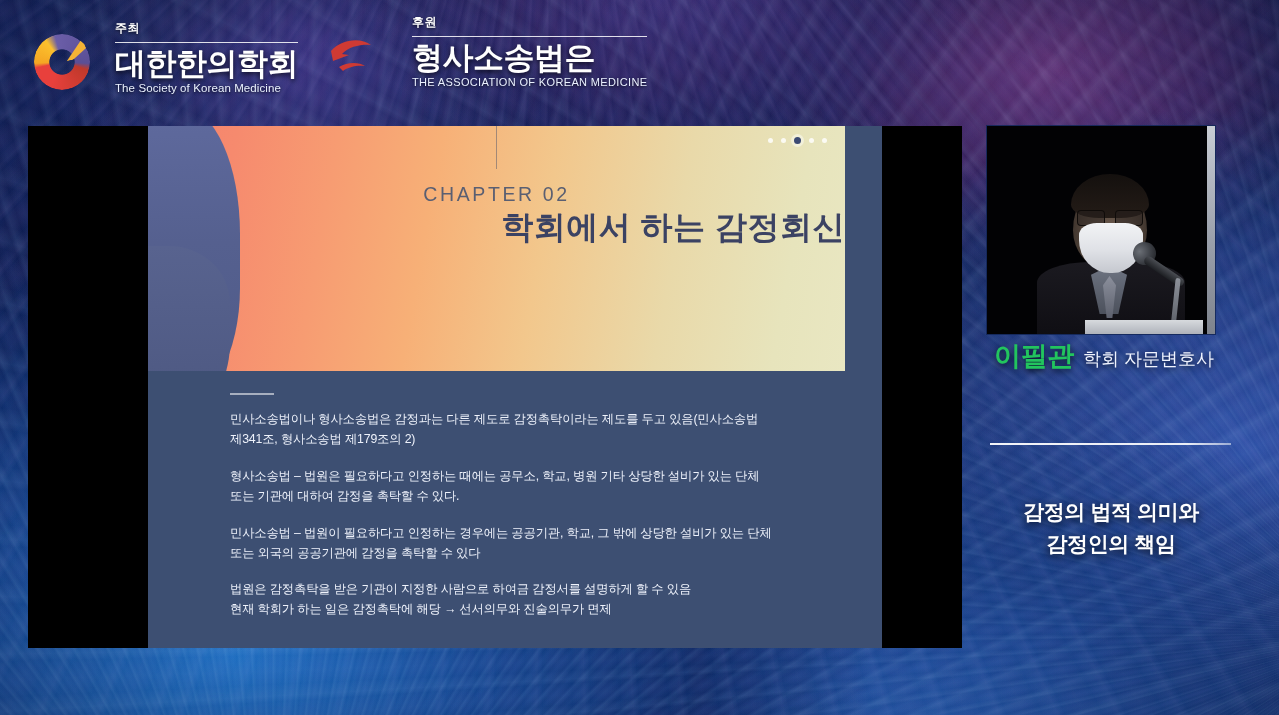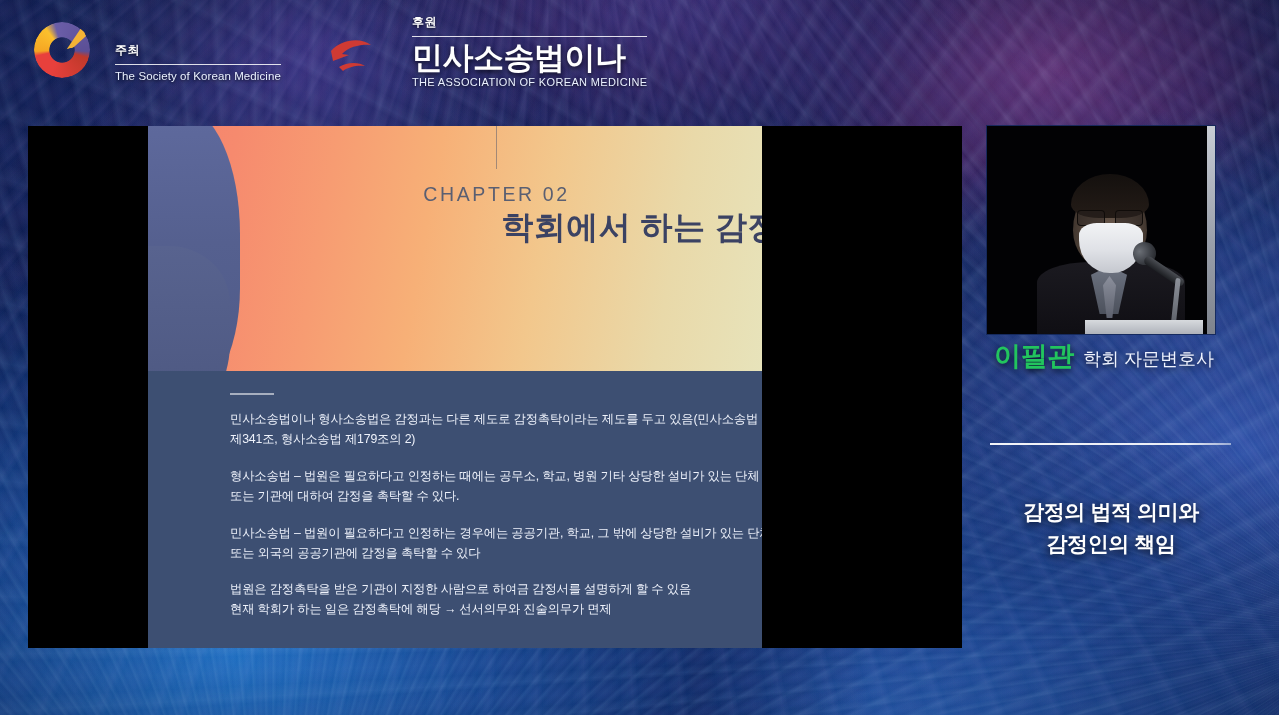--- a/index.html
+++ b/index.html
@@ -122,21 +122,21 @@
 
   
   #slide-stage {
     position: absolute; left: 28px; top: 126px;
     width: 934px; height: 522px;
     background: #000000;
     overflow: hidden;
   }
   #slide {
     position: absolute; left: 120px; top: 0;
-    width: 614px; height: 522px;
+    width: 734px; height: 522px;
     overflow: hidden;
     background: #3d4f72;
   }
 
   
   .slide-hero {
     position: absolute; left: 0; top: 0; width: 697px; height: 245px;
     background: linear-gradient(100deg,
       #f4806d 0%, #f68a6e 12%, #f79c72 26%,
       #f7b077 40%, #f2c78c 56%, #e9d9a9 74%, #e7e4bc 90%, #e9e7c2 100%);
@@ -319,37 +319,38 @@
     <div class="logo-group" style="left:34px; top:22px;">
       <div class="logo-mark">
         <div class="mark-ring">
           <div class="ring-seg"></div>
           <div class="ring-notch"></div>
         </div>
       </div>
       <div class="logo-text">
         <div class="logo-kicker">주최</div>
         <div class="logo-kicker-rule"></div>
+        <div class="logo-title">대한한의학회</div>
         <div class="logo-sub">The Society of Korean Medicine</div>
       </div>
     </div>
 
     <div class="logo-group" style="left:327px; top:16px;">
       <div class="logo-mark">
         <div class="mark-swoosh">
           <svg width="60" height="46" viewBox="0 0 60 46" aria-hidden="true">
             <path d="M4 17 C14 5, 34 3, 44 11 C36 10, 22 12, 15 20 L22 21 L6 27 Z" fill="#cf3a33"></path>
             <path d="M12 33 C20 28, 32 28, 38 32 C30 31, 21 33, 16 37 Z" fill="#cf3a33"></path>
           </svg>
         </div>
       </div>
       <div class="logo-text">
         <div class="logo-kicker">후원</div>
         <div class="logo-kicker-rule"></div>
-        <div class="logo-title">민사소송법이나</div>
+        <div class="logo-title">형사소송법은</div>
         <div class="logo-sub caps">THE ASSOCIATION OF KOREAN MEDICINE</div>
       </div>
     </div>
 
   </div>
 
   <div id="slide-stage">
     <div id="slide">
 
       <div class="slide-hero">

